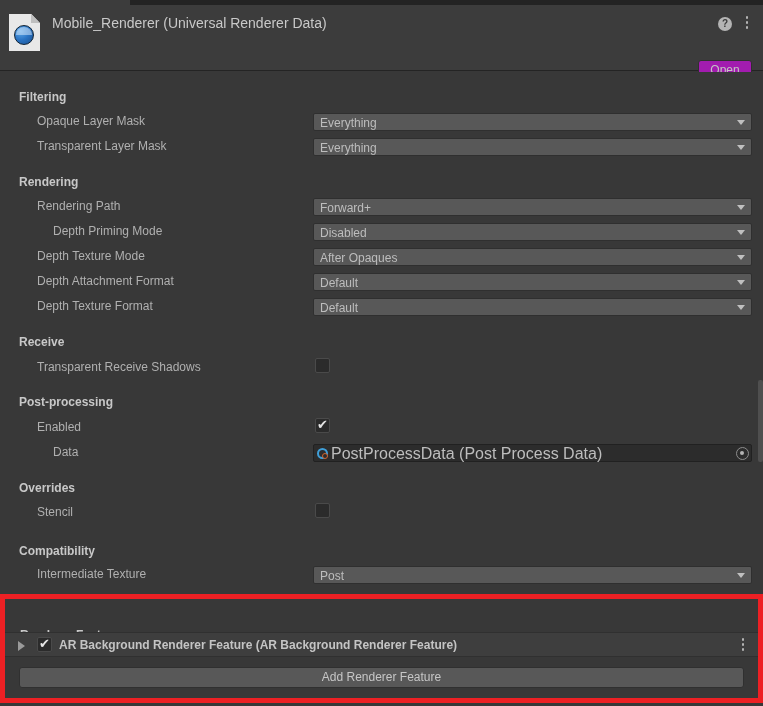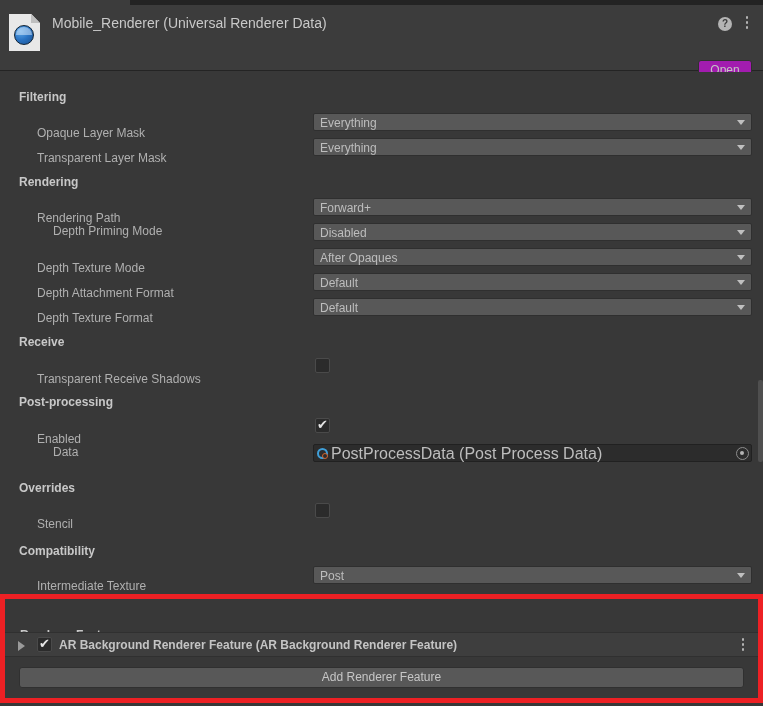--- a/index.html
+++ b/index.html
@@ -133,21 +133,21 @@
     font-size: 12px;
     font-weight: bold;
     color: #c8c8c8;
   }
   .row-label {
     position: absolute;
     font-size: 12px;
     color: #b0b0b0;
     white-space: nowrap;
   }
-  .row-label.indent1 { left: 37px; margin-top: 12px; }
+  .row-label.indent1 { left: 37px; }
   .row-label.indent2 { left: 53px; }
 
   .dropdown {
     position: absolute;
     left: 313px;
     width: 439px; height: 18px;
     background: #585858;
     border: 1px solid #2f2f2f;
     border-radius: 2px;
     cursor: pointer;

